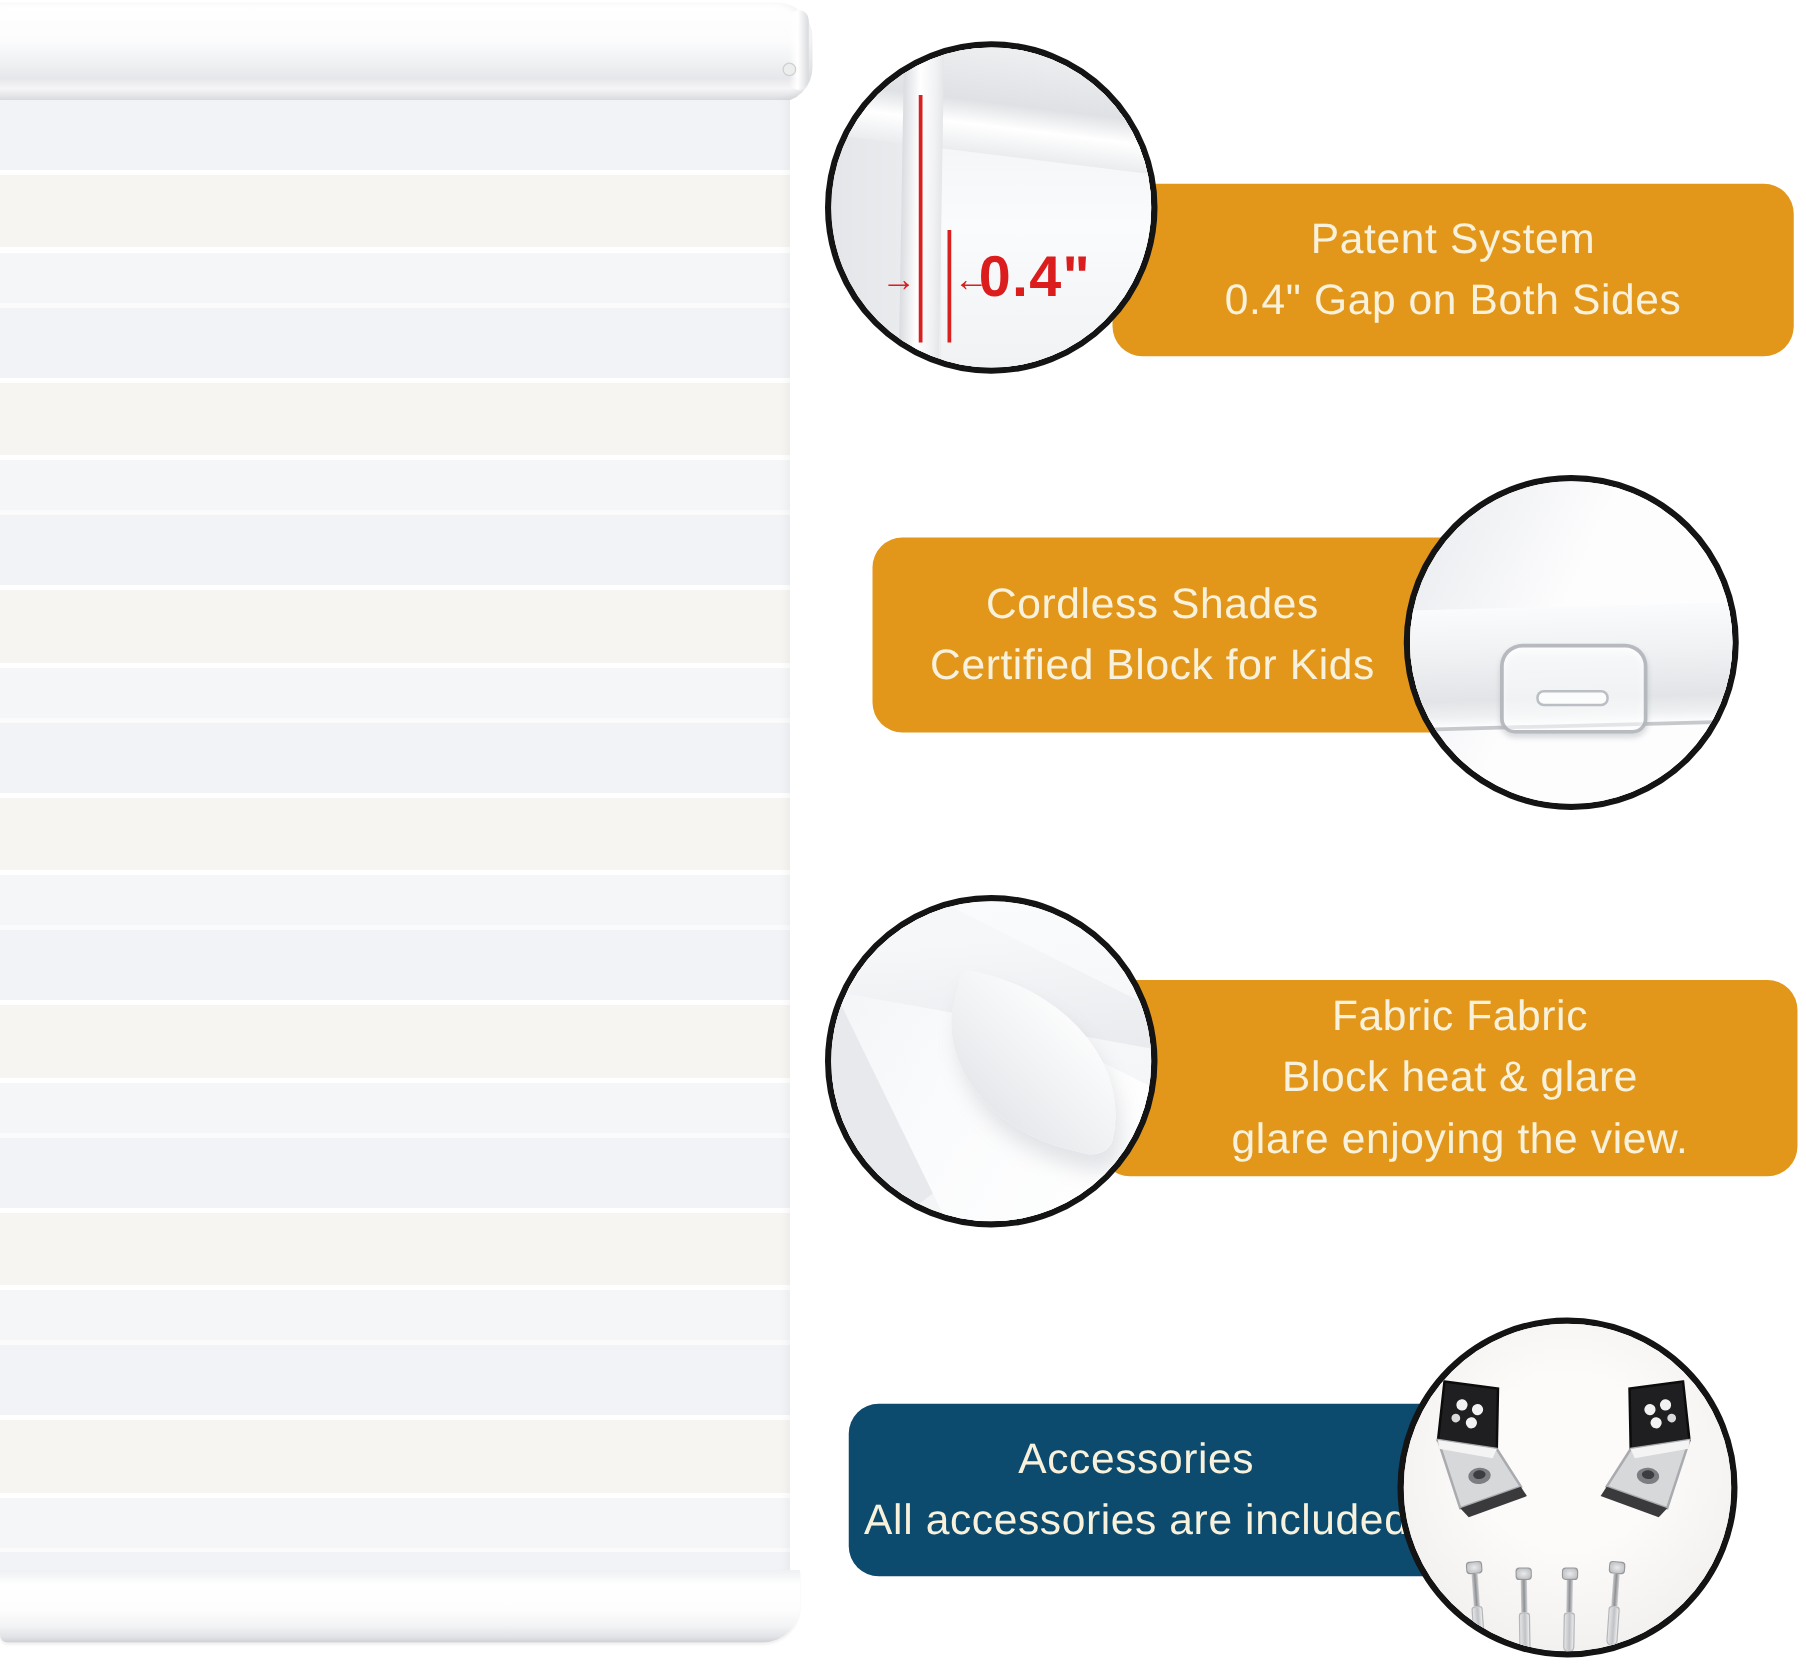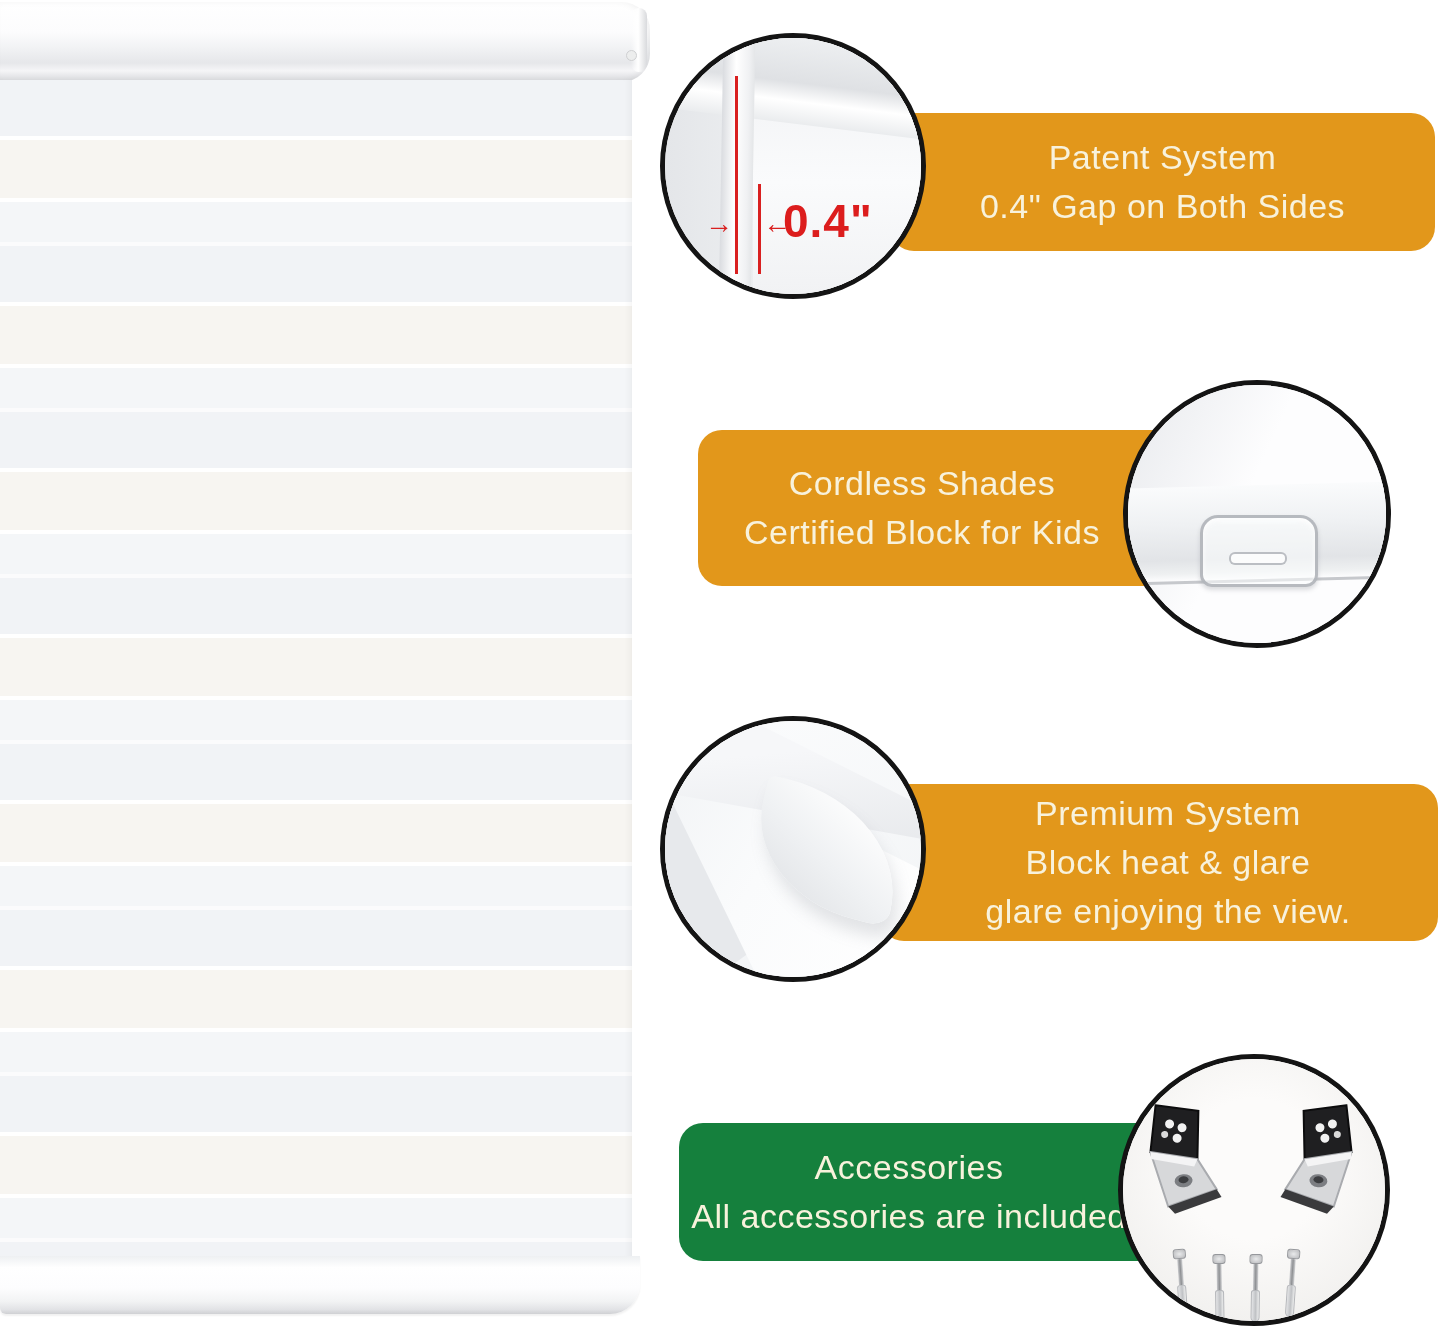--- a/index.html
+++ b/index.html
@@ -123,21 +123,21 @@
 <div class="stage">
 
   <div class="headrail">
     <div class="headrail-cap"></div>
     <div class="headrail-dot"></div>
   </div>
   <div class="fabric"></div>
   <div class="bottom-rail-ridge"></div>
   <div class="bottom-rail"></div>
 
-  <div class="banner b1" style="background:#E2971B;color:#F8F2DC;">
+  <div class="banner b1" style="background:#E2971B;color:#F8F2DC;margin-top:34px;">
     <div>Patent System</div>
     <div>0.4" Gap on Both Sides</div>
   </div>
   <div class="circle c1">
     <div class="photo">
       <div class="abs c1-wall"></div>
       <div class="abs c1-front"></div>
       <div class="abs c1-headrail"></div>
       <div class="abs c1-strip"></div>
       <div class="abs red-line rl-a"></div>
@@ -157,35 +157,35 @@
       <div class="abs c2-bg"></div>
       <div class="abs c2-sheen"></div>
       <div class="abs c2-rail"></div>
       <div class="abs c2-tab">
         <div class="abs c2-slot"></div>
       </div>
     </div>
   </div>
 
   <div class="banner b3" style="background:#E2971B;color:#F8F2DC;">
-    <div>Premium System</div>
+    <div>Fabric Fabric</div>
     <div>Block heat &amp; glare</div>
     <div>glare enjoying the view.</div>
   </div>
   <div class="circle c3">
     <div class="photo">
       <div class="abs c3-bg"></div>
       <div class="abs c3-under"></div>
       <div class="abs c3-sheet"></div>
       <div class="abs c3-foldband"></div>
       <div class="abs c3-curl"></div>
     </div>
   </div>
 
-  <div class="banner b4" style="background:#15803d;color:#F8F2DC;">
+  <div class="banner b4" style="background:#0c4a6e;color:#F8F2DC;">
     <div>Accessories</div>
     <div>All accessories are included</div>
   </div>
   <div class="circle c4">
     <div class="photo">
       <div class="abs c4-bg"></div>
       <svg class="abs bracket br-left" viewBox="0 0 82 118" xmlns="http://www.w3.org/2000/svg">
         <path d="M22 6 L64 16 L58 64 L12 52 Z" fill="#1f1f21" stroke="#0c0c0d" stroke-width="2"></path>
         <circle cx="34" cy="26" r="4.5" fill="#f2f2f2"></circle>
         <circle cx="46" cy="31" r="4.5" fill="#f2f2f2"></circle>

